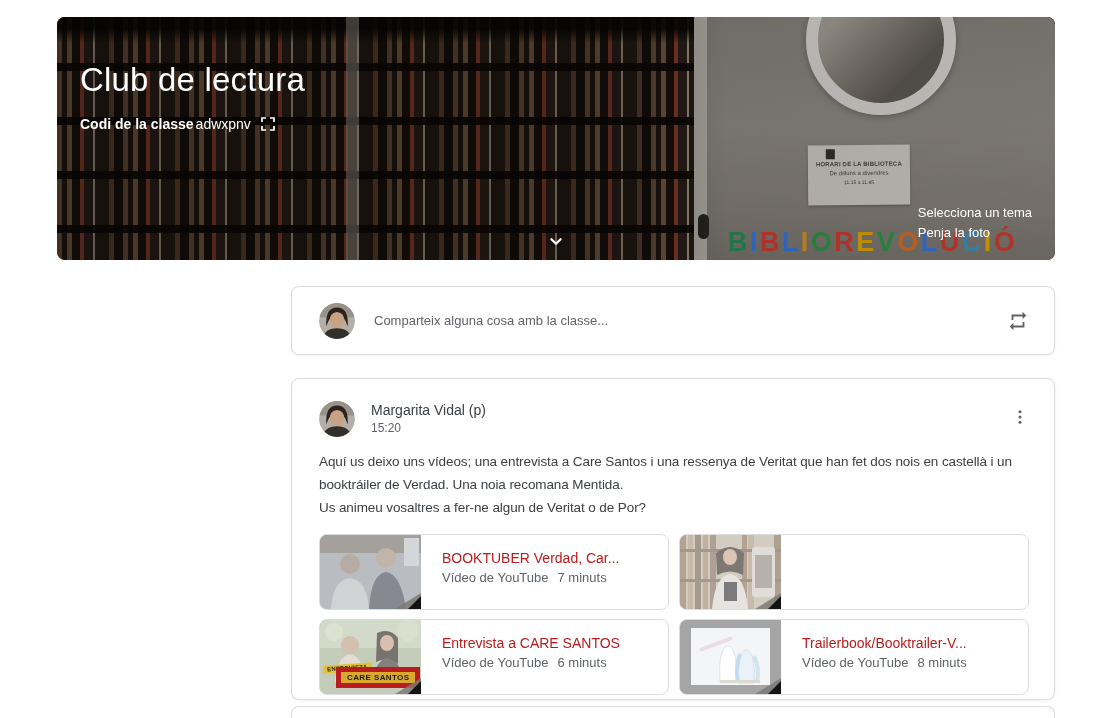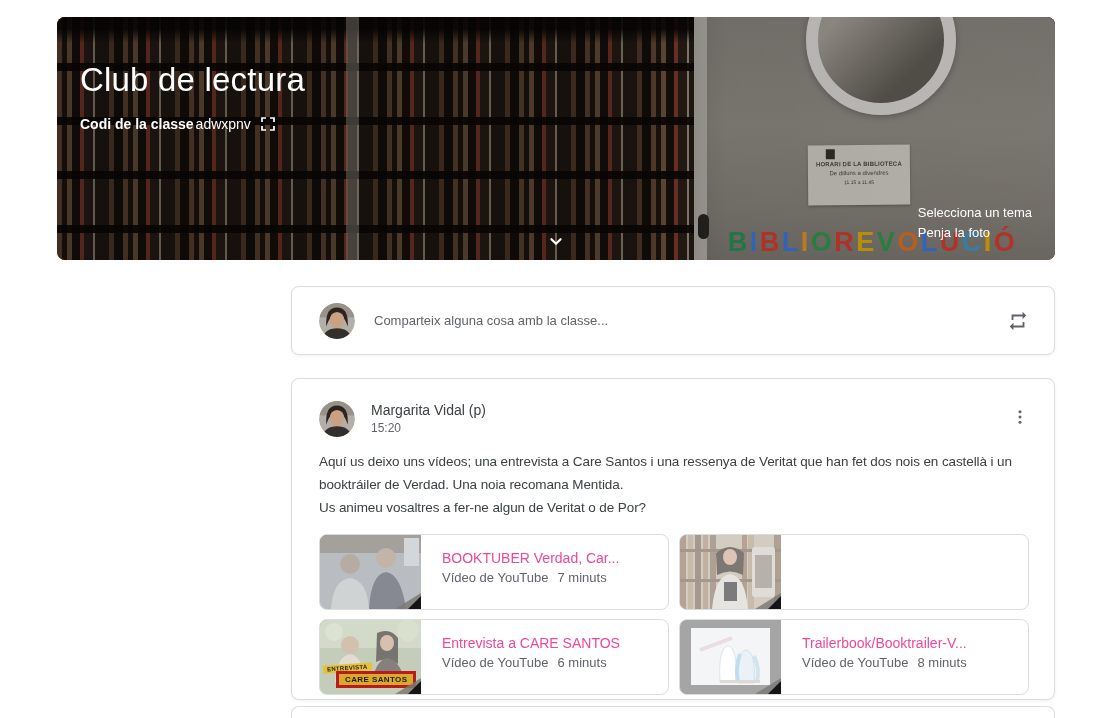--- a/index.html
+++ b/index.html
@@ -93,30 +93,30 @@
                 display:flex; overflow:hidden; cursor:pointer; background:#fff; }
   .thumb { position:relative; width:101px; flex:none; overflow:hidden; }
   .thumb svg { display:block; width:101px; height:74px; }
   .thumb-wash { position:absolute; inset:0; background:rgba(255,255,255,.38); }
   .fold-gray { position:absolute; right:0; bottom:0; width:26px; height:16px;
                background:rgba(125,122,118,.85);
                clip-path:polygon(0 100%,100% 0,100% 100%); }
   .fold-black { position:absolute; right:0; bottom:0; width:13px; height:13px;
                 background:#141414; clip-path:polygon(100% 0,100% 100%,0 100%); }
   .att-text { padding:15px 16px 0 21px; min-width:0; }
-  .att-title { font-size:14px; font-weight:500; color:#ec4899; white-space:nowrap;
+  .att-title { font-size:14px; font-weight:500; color:#b91c1c; white-space:nowrap;
                overflow:hidden; }
   .att-meta { margin-top:4px; font-size:13px; color:#5f6368; white-space:nowrap; }
   .att-duration { margin-left:9px; }
 
   .ov-banner1 { position:absolute; left:3px; bottom:22px; background:#e3c23f;
                 color:#2a2310; font-size:6px; font-weight:bold; padding:1px 4px;
                 transform:rotate(-4deg); letter-spacing:.3px; }
   .ov-banner2 { position:absolute; left:16px; bottom:6px; background:#d9a92f;
-                border:3px solid #b91c1c; color:#241c08; font-size:8px;
+                border:5px solid #b91c1c; color:#241c08; font-size:8px;
                 font-weight:bold; padding:1px 6px; letter-spacing:.4px; }
 
   .next-card { left:291px; top:706px; width:764px; height:20px;
                border-radius:8px 8px 0 0; border-bottom:none; }
 </style>
 </head>
 <body>
 
 <div class="page">
 

